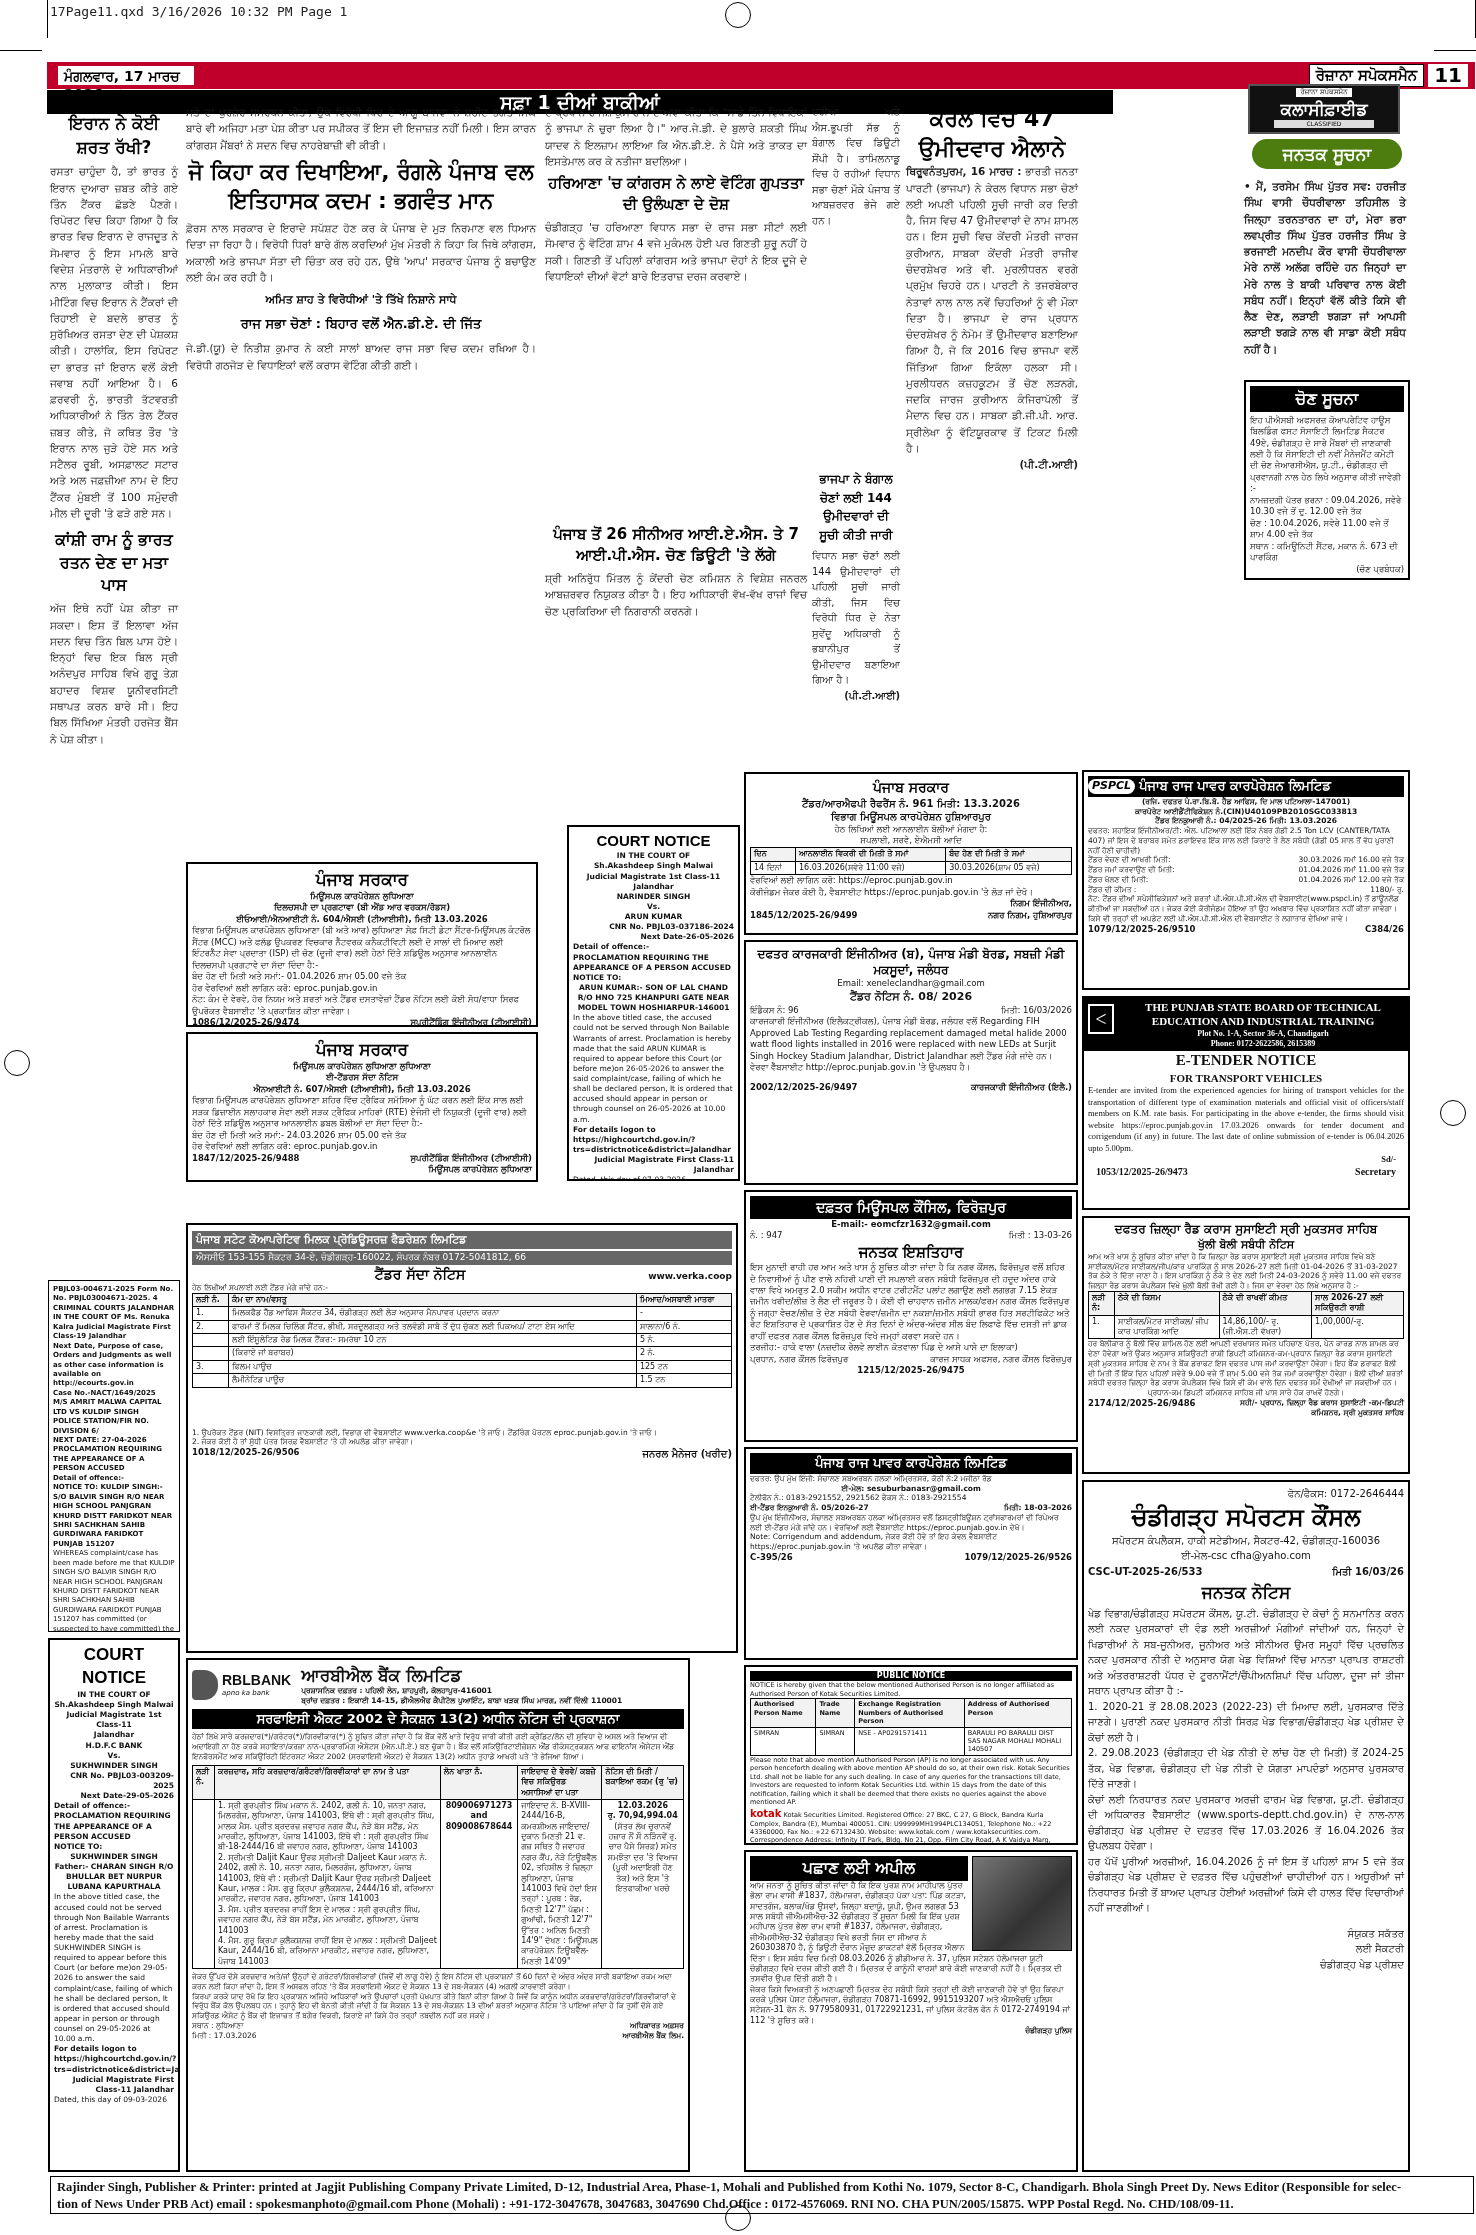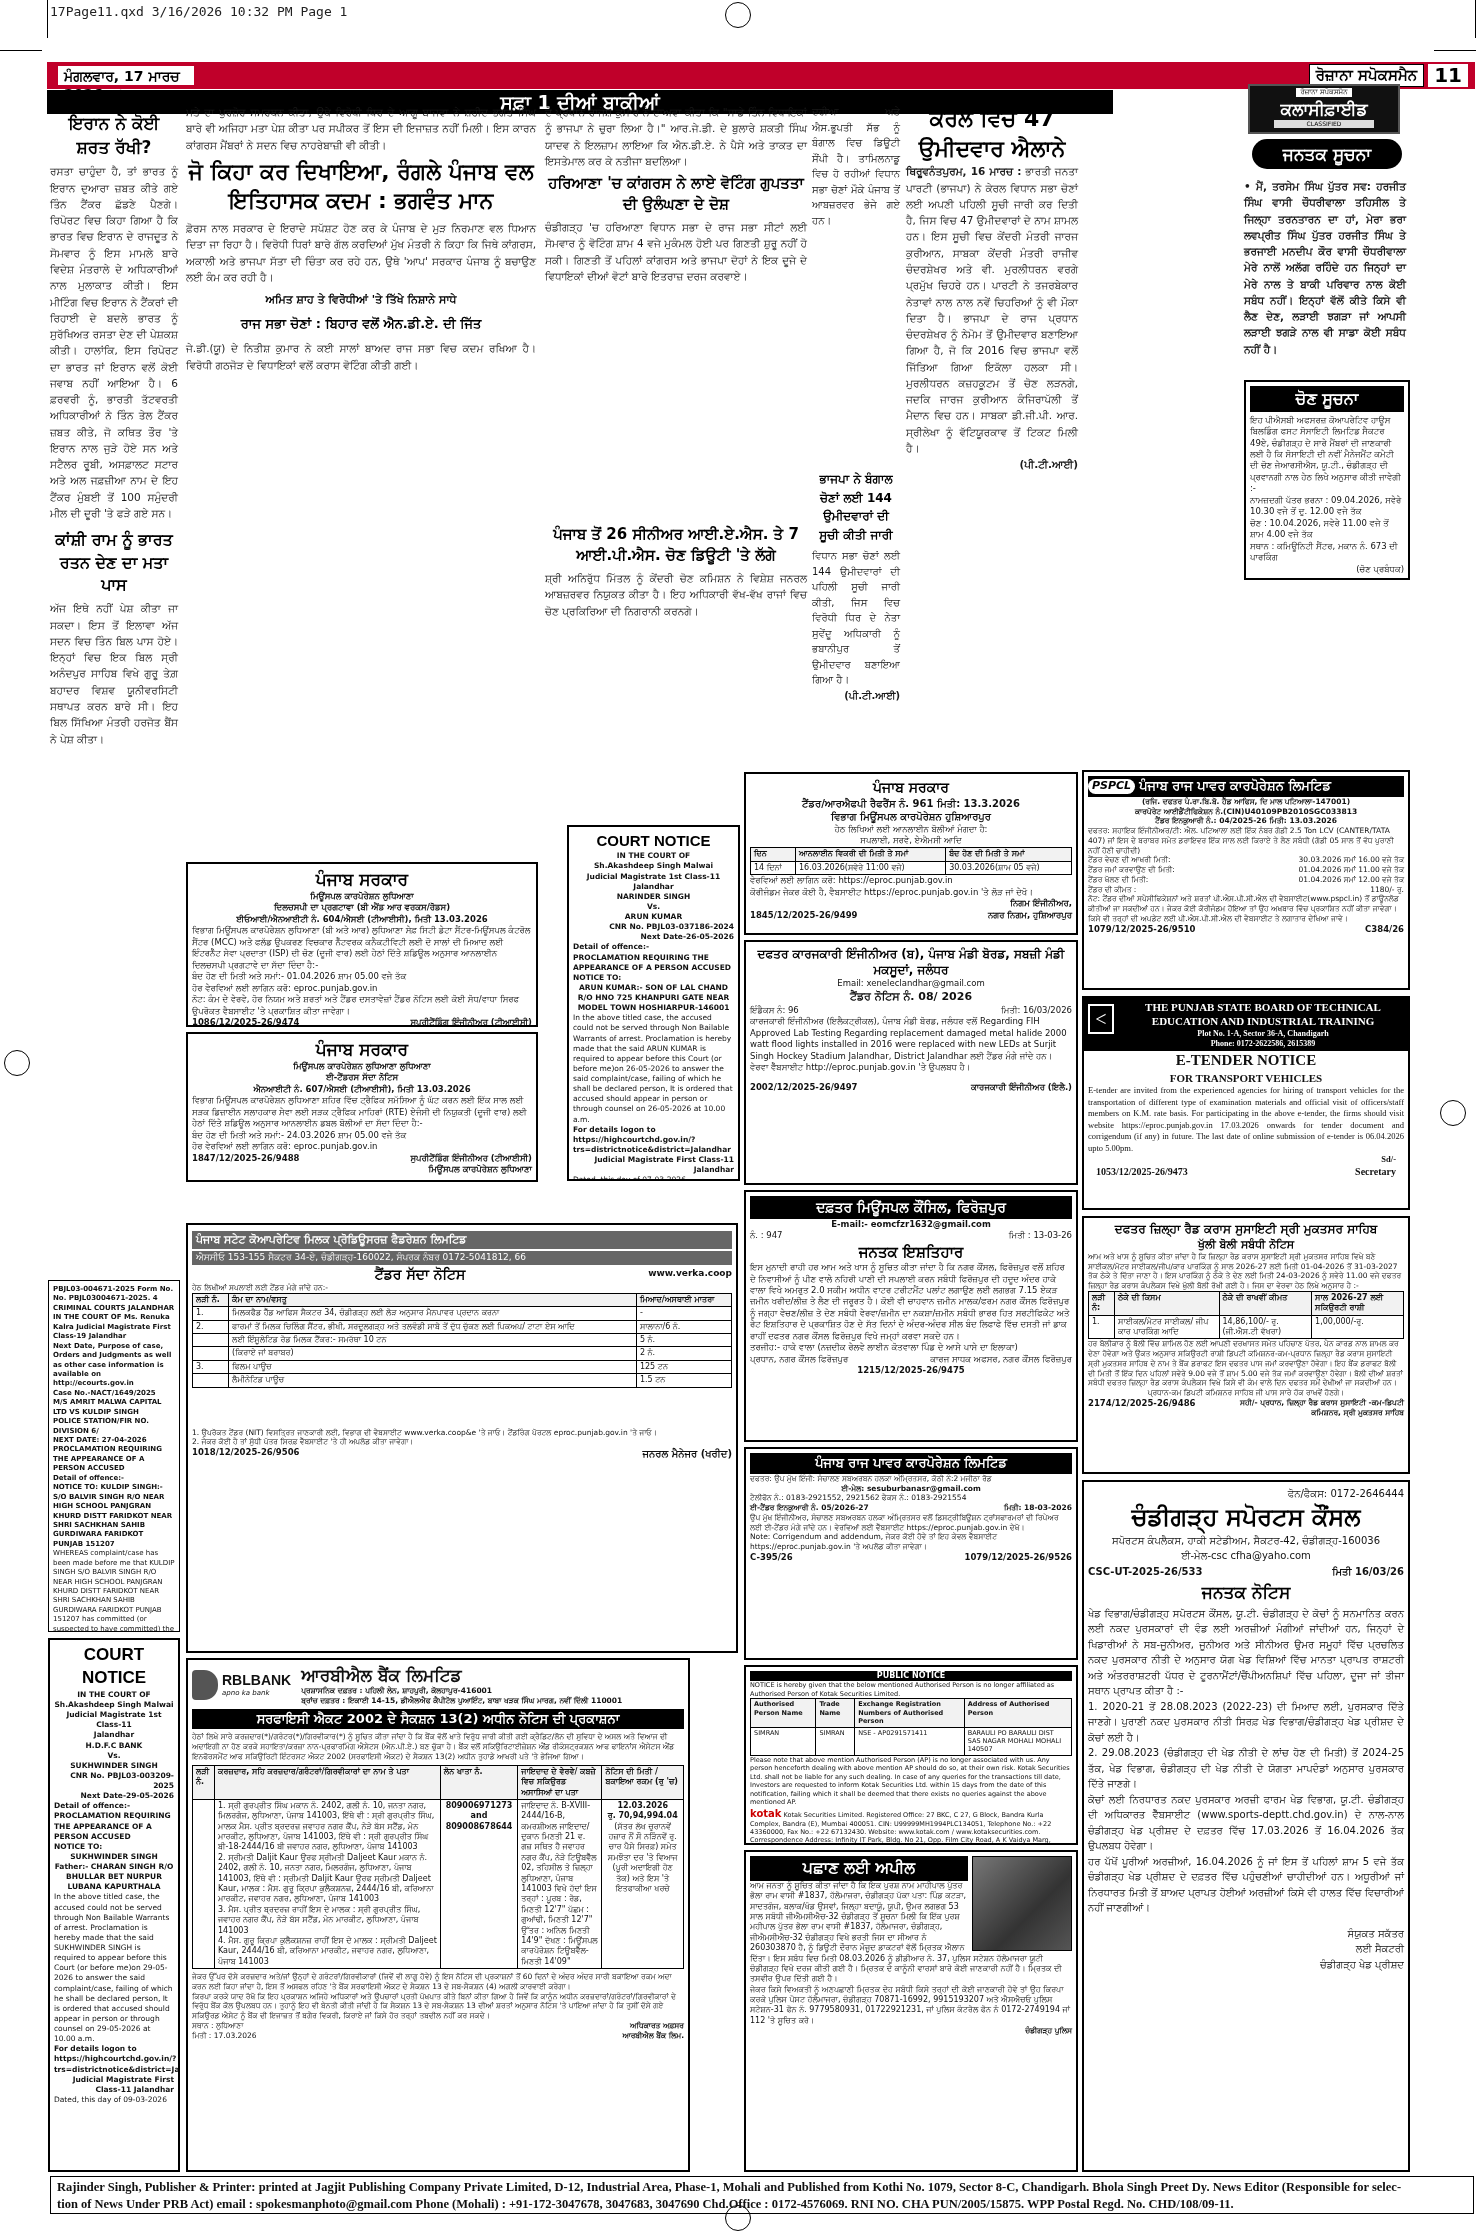--- a/index.html
+++ b/index.html
@@ -26,21 +26,21 @@
   .tiny{font-size:7.5px;line-height:1.3}
   table{border-collapse:collapse;width:100%}
   td,th{border:1px solid #000;padding:1px 3px;font-size:8px;vertical-align:top;text-align:left}
   th{font-weight:bold;background:#f2f2f2}
   .right{text-align:right}
   .center{text-align:center}
   .bold{font-weight:bold}
   .ref{font-size:8.5px;font-weight:bold}
   .flex{display:flex;justify-content:space-between}
   .classified{background:#111;color:#fff;border:2px solid #555;text-align:center}
-  .janpill{background:#000000;color:#fff;border-radius:20px;text-align:center;font-weight:bold;font-size:17px;padding:4px 0}
+  .janpill{background:#4d7c0f;color:#fff;border-radius:20px;text-align:center;font-weight:bold;font-size:17px;padding:4px 0}
   .footer{left:50px;top:2176px;width:1424px;height:38px;border:1px solid #000;font-family:"Liberation Serif",serif;font-weight:bold;font-size:12.5px;padding:2px 6px;line-height:1.35}
   .photo{background:linear-gradient(135deg,#777,#333 60%,#555);border:1px solid #000}
   .logo-rbl{display:flex;align-items:center;gap:4px}
   .rbl-mark{width:26px;height:30px;border-radius:4px 14px 14px 4px;background:#555}
 </style>
 </head>
 <body>
 
 <div class="abs slug">17Page11.qxd   3/16/2026   10:32 PM   Page 1</div>
 <div class="abs crop-v" style="left:47px;top:0;height:38px"></div>
@@ -203,21 +203,21 @@
   <div class="center bold">ARUN KUMAR:- SON OF LAL CHAND R/O HNO 725 KHANPURI GATE NEAR MODEL TOWN HOSHIARPUR-146001</div>
   <div>In the above titled case, the accused could not be served through Non Bailable Warrants of arrest. Proclamation is hereby made that the said ARUN KUMAR is required to appear before this Court (or before me)on 26-05-2026 to answer the said complaint/case, failing of which he shall be declared person, It is ordered that accused should appear in person or through counsel on 26-05-2026 at 10.00 a.m.</div>
   <div class="bold">For details logon to https://highcourtchd.gov.in/?trs=districtnotice&amp;district=Jalandhar</div>
   <div class="bold right">Judicial Magistrate First Class-11 Jalandhar</div>
   <div>Dated, this day of 07-03-2026</div>
 </div>
 
 <div class="box tiny" style="left:186px;top:1223px;width:552px;height:430px">
   <div style="background:#666;color:#fff;font-weight:bold;font-size:11px;padding:2px 4px;margin:2px 0">ਪੰਜਾਬ ਸਟੇਟ ਕੋਆਪਰੇਟਿਵ ਮਿਲਕ ਪ੍ਰੋਡਿਊਸਰਜ਼ ਫੈਡਰੇਸ਼ਨ ਲਿਮਟਿਡ</div>
   <div style="background:#666;color:#fff;font-size:9px;padding:1px 4px">ਐਸਸੀਓ 153-155 ਸੈਕਟਰ 34-ਏ, ਚੰਡੀਗੜ੍ਹ-160022, ਸੰਪਰਕ ਨੰਬਰ 0172-5041812, 66</div>
-  <div class="flex" style="align-items:center">
+  <div class="flex" style="align-items:flex-end">
       <span class="boxtitle" style="flex:1;font-size:14px">ਟੈਂਡਰ ਸੱਦਾ ਨੋਟਿਸ</span>
       <span class="bold" style="font-size:9px">www.verka.coop</span>
     </div>
   <div>ਹੇਠ ਲਿਖੀਆਂ ਸਪਲਾਈ ਲਈ ਟੈਂਡਰ ਮੰਗੇ ਜਾਂਦੇ ਹਨ:-</div>
   <table>
     <tbody>
         <tr>
           <th>ਲੜੀ ਨੰ.</th>
           <th>ਕੰਮ ਦਾ ਨਾਮ/ਵਸਤੂ</th>
           <th>ਮਿਆਦ/ਅਸਥਾਈ ਮਾਤਰਾ</th>

